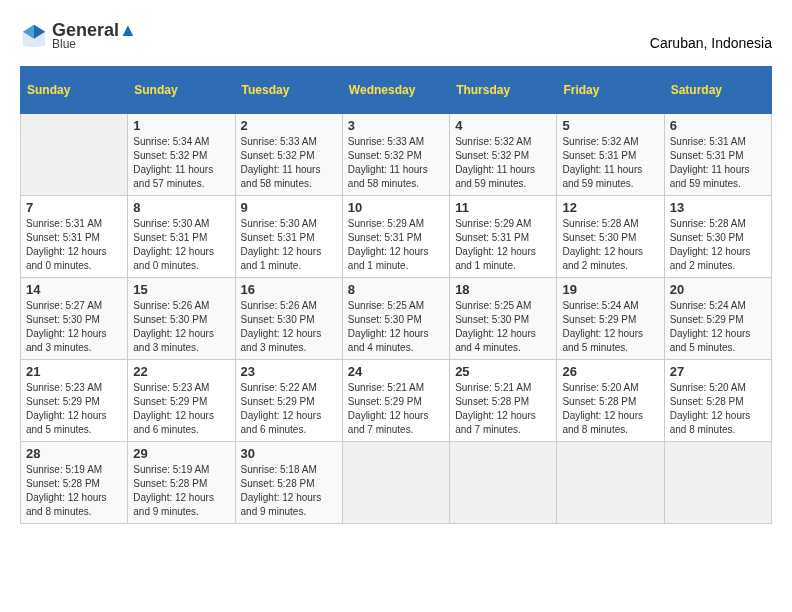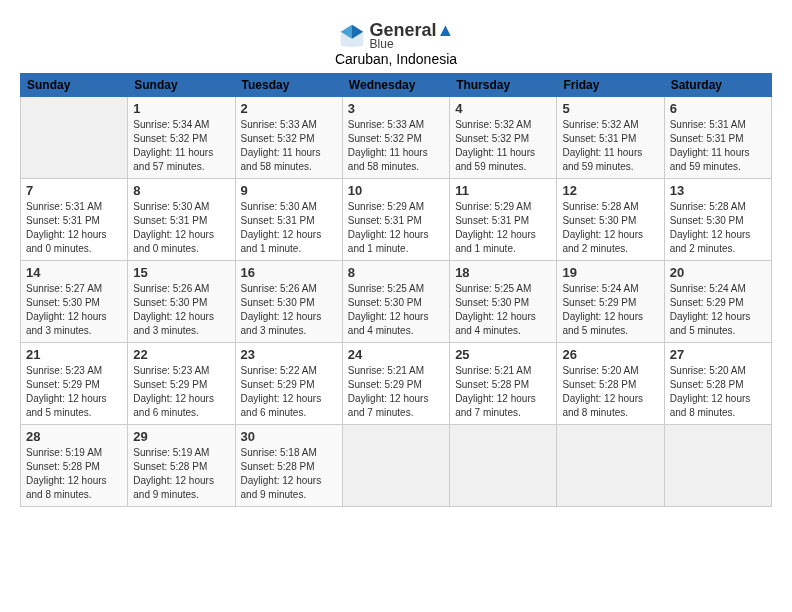--- a/index.html
+++ b/index.html
@@ -6,23 +6,22 @@
     body {
       font-family: Arial, sans-serif;
       background: #fff;
       width: 792px;
       min-height: 612px;
       padding: 20px;
     }
     .header {
       display: flex;
       justify-content: space-between;
-      align-items: center;
-      margin-bottom: 6px;
-      flex-direction: column;
+      align-items: flex-end;
+      margin-bottom: 15px;
     }
     .logo {
       display: flex;
       align-items: center;
       gap: 4px;
     }
     .logo-icon {
       width: 28px;
       height: 28px;
     }
@@ -38,23 +37,23 @@
       font-size: 14px;
       color: #000000;
     }
     table {
       width: 100%;
       border-collapse: collapse;
       font-size: 10px;
     }
     thead tr th {
       background-color: #2e6db4;
-      color: #000000;
+      color: #fde047;
       text-align: left;
-      padding: 4px 6px;
+      padding: 16px 6px;
       font-size: 12px;
       font-weight: bold;
       border: 1px solid #2e6db4;
     }
     tbody tr td {
       border: 1px solid #ccc;
       vertical-align: top;
       padding: 4px 5px;
       width: 107px;
       min-height: 80px;

